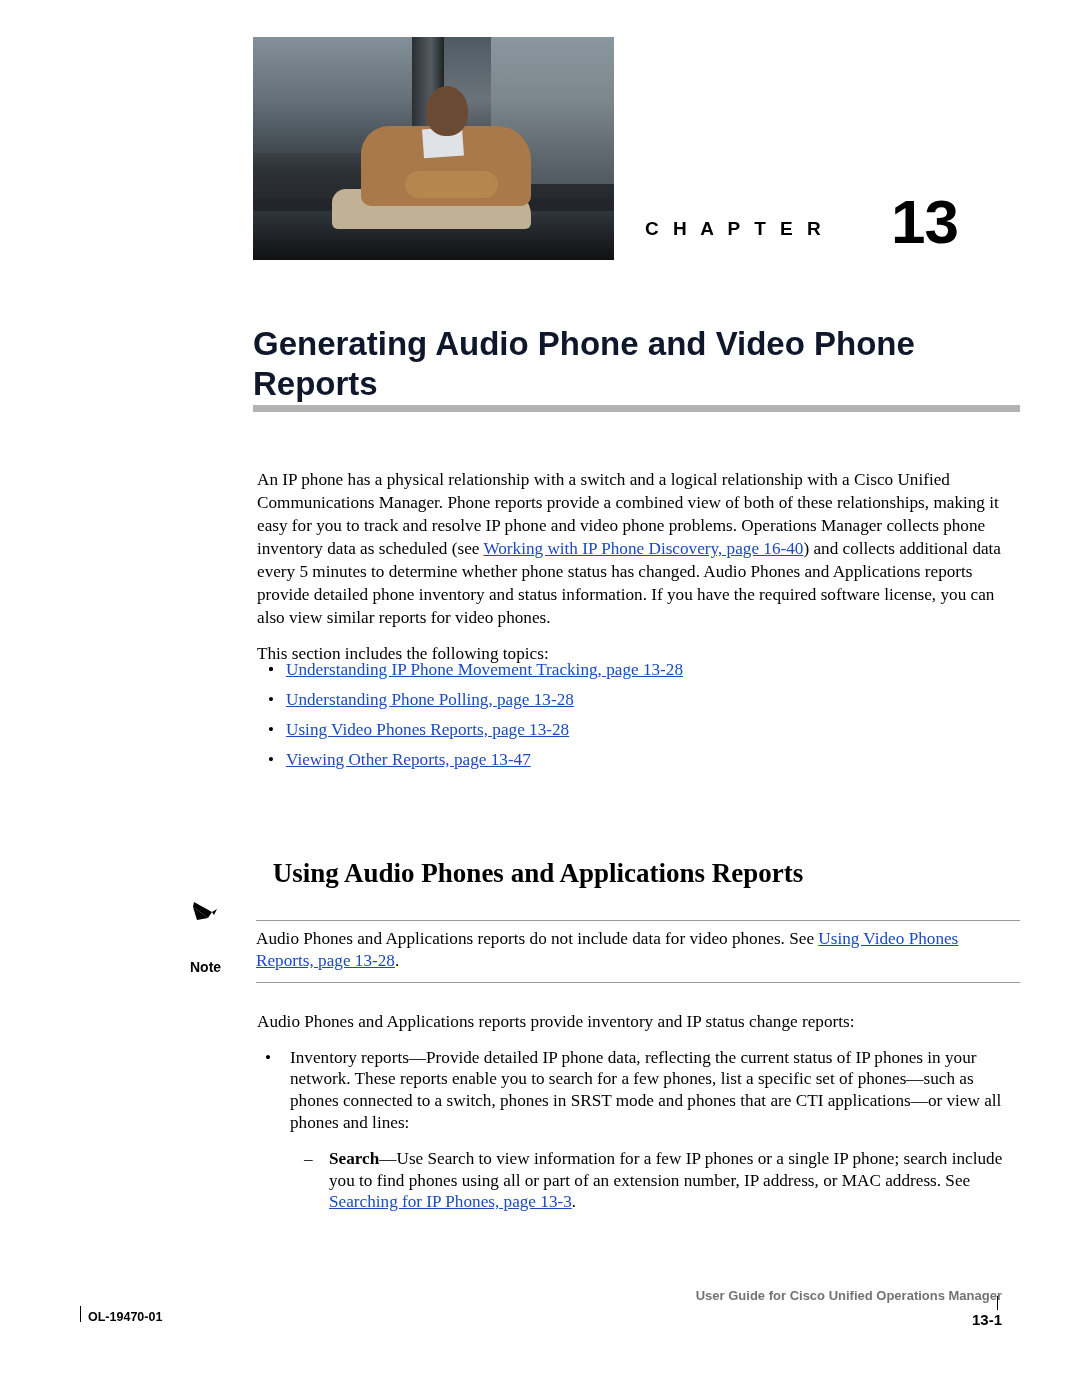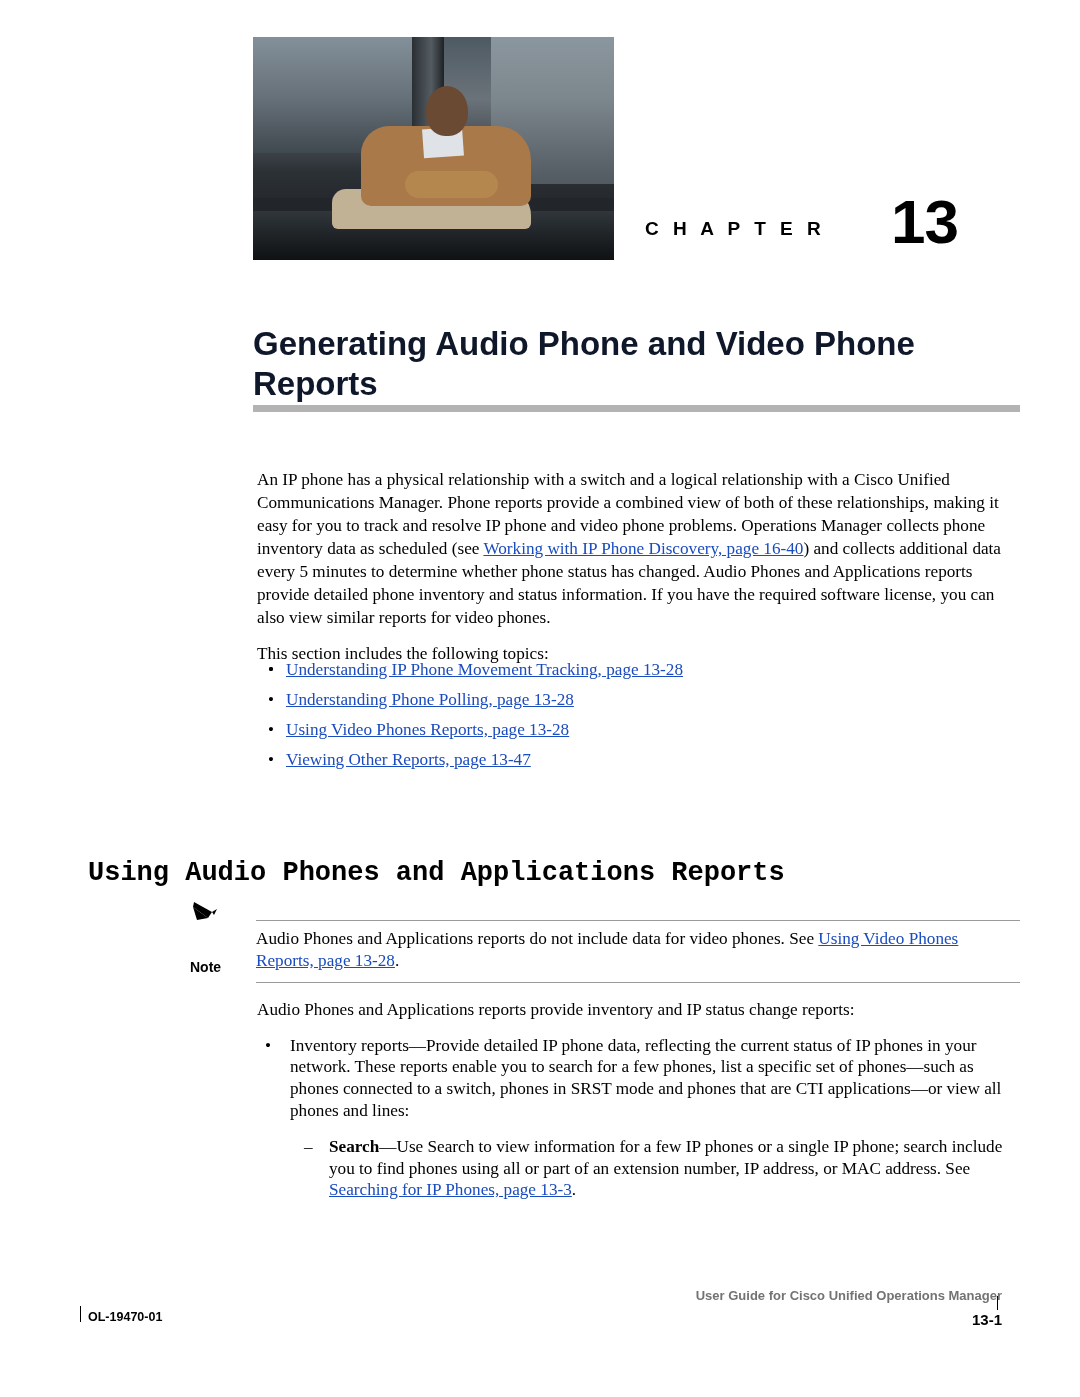--- a/index.html
+++ b/index.html
@@ -180,24 +180,25 @@
     color: #000;
     font-size: 17px;
   }
 
   
   .section-head {
     position: absolute;
     left: 88px;
     top: 836px;
     width: 900px;
-    font-family: Liberation Mono, monospace;
+    font-family: Liberation Serif, serif;
     font-weight: bold;
     font-size: 27px;
     color: #000;
+    text-align: center;
   }
 
   
   .note-block {
     position: absolute;
     left: 190px;
     top: 898px;
     width: 830px;
   }
   .note-rule-top {
@@ -244,21 +245,21 @@
 
   
   .lower-body {
     position: absolute;
     left: 257px;
     top: 995px;
     width: 762px;
     font-size: 17.2px;
     line-height: 21.6px;
   }
-  .lower-body p { margin: 4px 0 12px 0; }
+  .lower-body p { margin: 16px 0 12px 0; }
 
   .b1 {
     position: relative;
     padding-left: 33px;
     margin-top: 14px;
     font-size: 17.2px;
     line-height: 21.8px;
   }
   .b1 .bullet {
     position: absolute;

